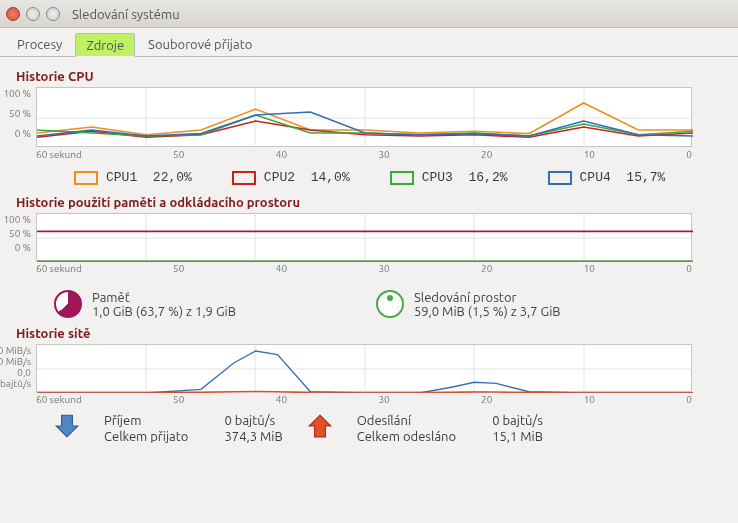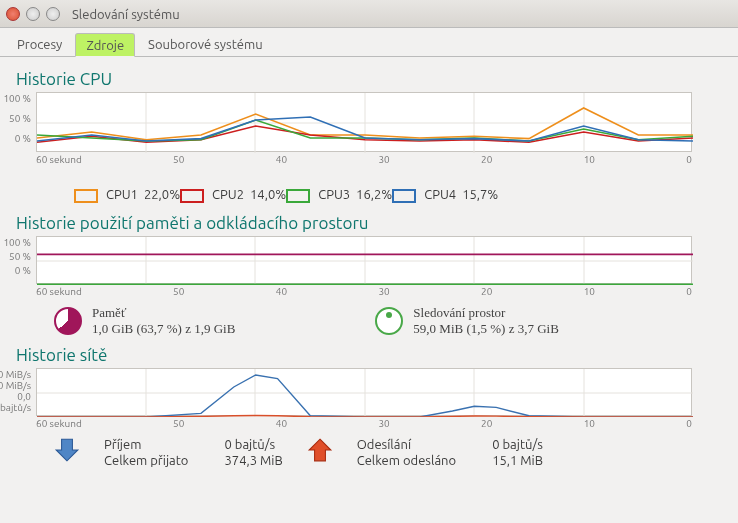--- a/index.html
+++ b/index.html
@@ -6,27 +6,27 @@
 body { font-family: "Ubuntu", "Segoe UI", sans-serif; font-size: 13px; color: #3c3c3c; background: #f2f1f0; width: 738px; height: 523px; overflow: hidden; }
 .titlebar { height: 28px; background: linear-gradient(#e8e6e3, #d8d5d0); border-bottom: 1px solid #bbb; display: flex; align-items: center; padding: 0 6px; gap: 6px; }
 .tb-btn { width: 14px; height: 14px; border-radius: 50%; border: 1px solid #888; display: inline-block; }
 .tb-close { background: radial-gradient(#f08070,#d95030); border-color: #a33; }
 .tb-min, .tb-max { background: radial-gradient(#eee,#ccc); }
 .titlebar .title { font-weight: normal; color: #555; margin-left: 6px; }
 .tabs { display: flex; padding: 4px 6px 0 6px; gap: 2px; background: #f2f1f0; border-bottom: 1px solid #bbb; position: relative; }
 .tab { padding: 4px 10px 4px 10px; border: 1px solid transparent; border-bottom: none; color: #555; cursor: pointer; }
 .tab.active { background: #bef264; border: 1px solid #bbb; border-bottom: 1px solid #f2f1f0; border-radius: 3px 3px 0 0; position: relative; top: 1px; font-weight: normal; }
 .content { padding: 6px 14px; }
-h3.section { font-size: 17px; font-weight: normal; margin: 6px 0 4px 2px; color: #0f766e; }
+h3.section { font-size: 13px; font-weight: bold; margin: 6px 0 4px 2px; color: #7f1d1d; }
 .chart-box { border: 1px solid #c8c5c0; background: #fff; margin: 0 0 2px 22px; position: relative; width: 656px; }
 .axis-left { position: absolute; left: -36px; top: 0; bottom: 7px; width: 34px; display: flex; flex-direction: column; justify-content: space-between; font-size: 10px; color: #777; text-align: right; padding-right: 4px; }
 .axis-bottom { display: flex; justify-content: space-between; font-size: 10px; color: #777; margin: 2px 0 0 22px; width: 656px; }
-.legend-row { display: flex; margin: 22px 0 10px 60px; font-size: 13px; }
+.legend-row { display: flex; gap: 40px; margin: 10px 0 10px 60px; font-size: 13px; font-family: Liberation Mono, monospace; }
 .swatch { display: inline-block; width: 24px; height: 14px; border: 2px solid; margin-right: 8px; vertical-align: middle; }
-.mem-row { display: flex; gap: 40px; margin: 8px 0 8px 40px; font-family: Liberation Serif, serif; }
+.mem-row { display: flex; gap: 40px; margin: 16px 0 8px 40px; }
 .mem-item { display: flex; gap: 10px; align-items: center; }
 .mem-icon { width: 28px; height: 28px; border-radius: 50%; position: relative; }
 .mem-icon.memory { background: conic-gradient(#a0165a 0 63.7%, #fff 63.7% 100%); border: 2px solid #a0165a; }
 .mem-icon.swap { border: 2px solid #49a848; background: #fff; }
 .mem-icon.swap::after { content:""; position:absolute; width:6px; height:6px; border-radius:50%; background:#49a848; top:3px; left:9px; }
 .mem-text .t1 { font-size: 13px; color: #444; }
 .mem-text .t2 { font-size: 13px; color: #444; }
 .net-row { display: flex; gap: 24px; margin: 8px 0 0 40px; align-items: flex-start; font-size: 13px; }
 .arrow { width: 26px; height: 26px; }
 .net-grid { display: grid; grid-template-columns: auto auto; column-gap: 36px; row-gap: 2px; }
@@ -41,21 +41,21 @@
 <div class="titlebar">
   <span class="tb-btn tb-close"></span>
   <span class="tb-btn tb-min"></span>
   <span class="tb-btn tb-max"></span>
   <span class="title">Sledování systému</span>
 </div>
 
 <div class="tabs">
   <div class="tab">Procesy</div>
   <div class="tab active">Zdroje</div>
-  <div class="tab">Souborové systému</div>
+  <div class="tab">Souborové přijato</div>
 </div>
 
 <div class="content">
 
   <h3 class="section">Historie CPU</h3>
   <div class="chart-box" style="height:60px">
     <div class="axis-left">
       <span>100 %</span>
       <span>50 %</span>
       <span>0 %</span>

